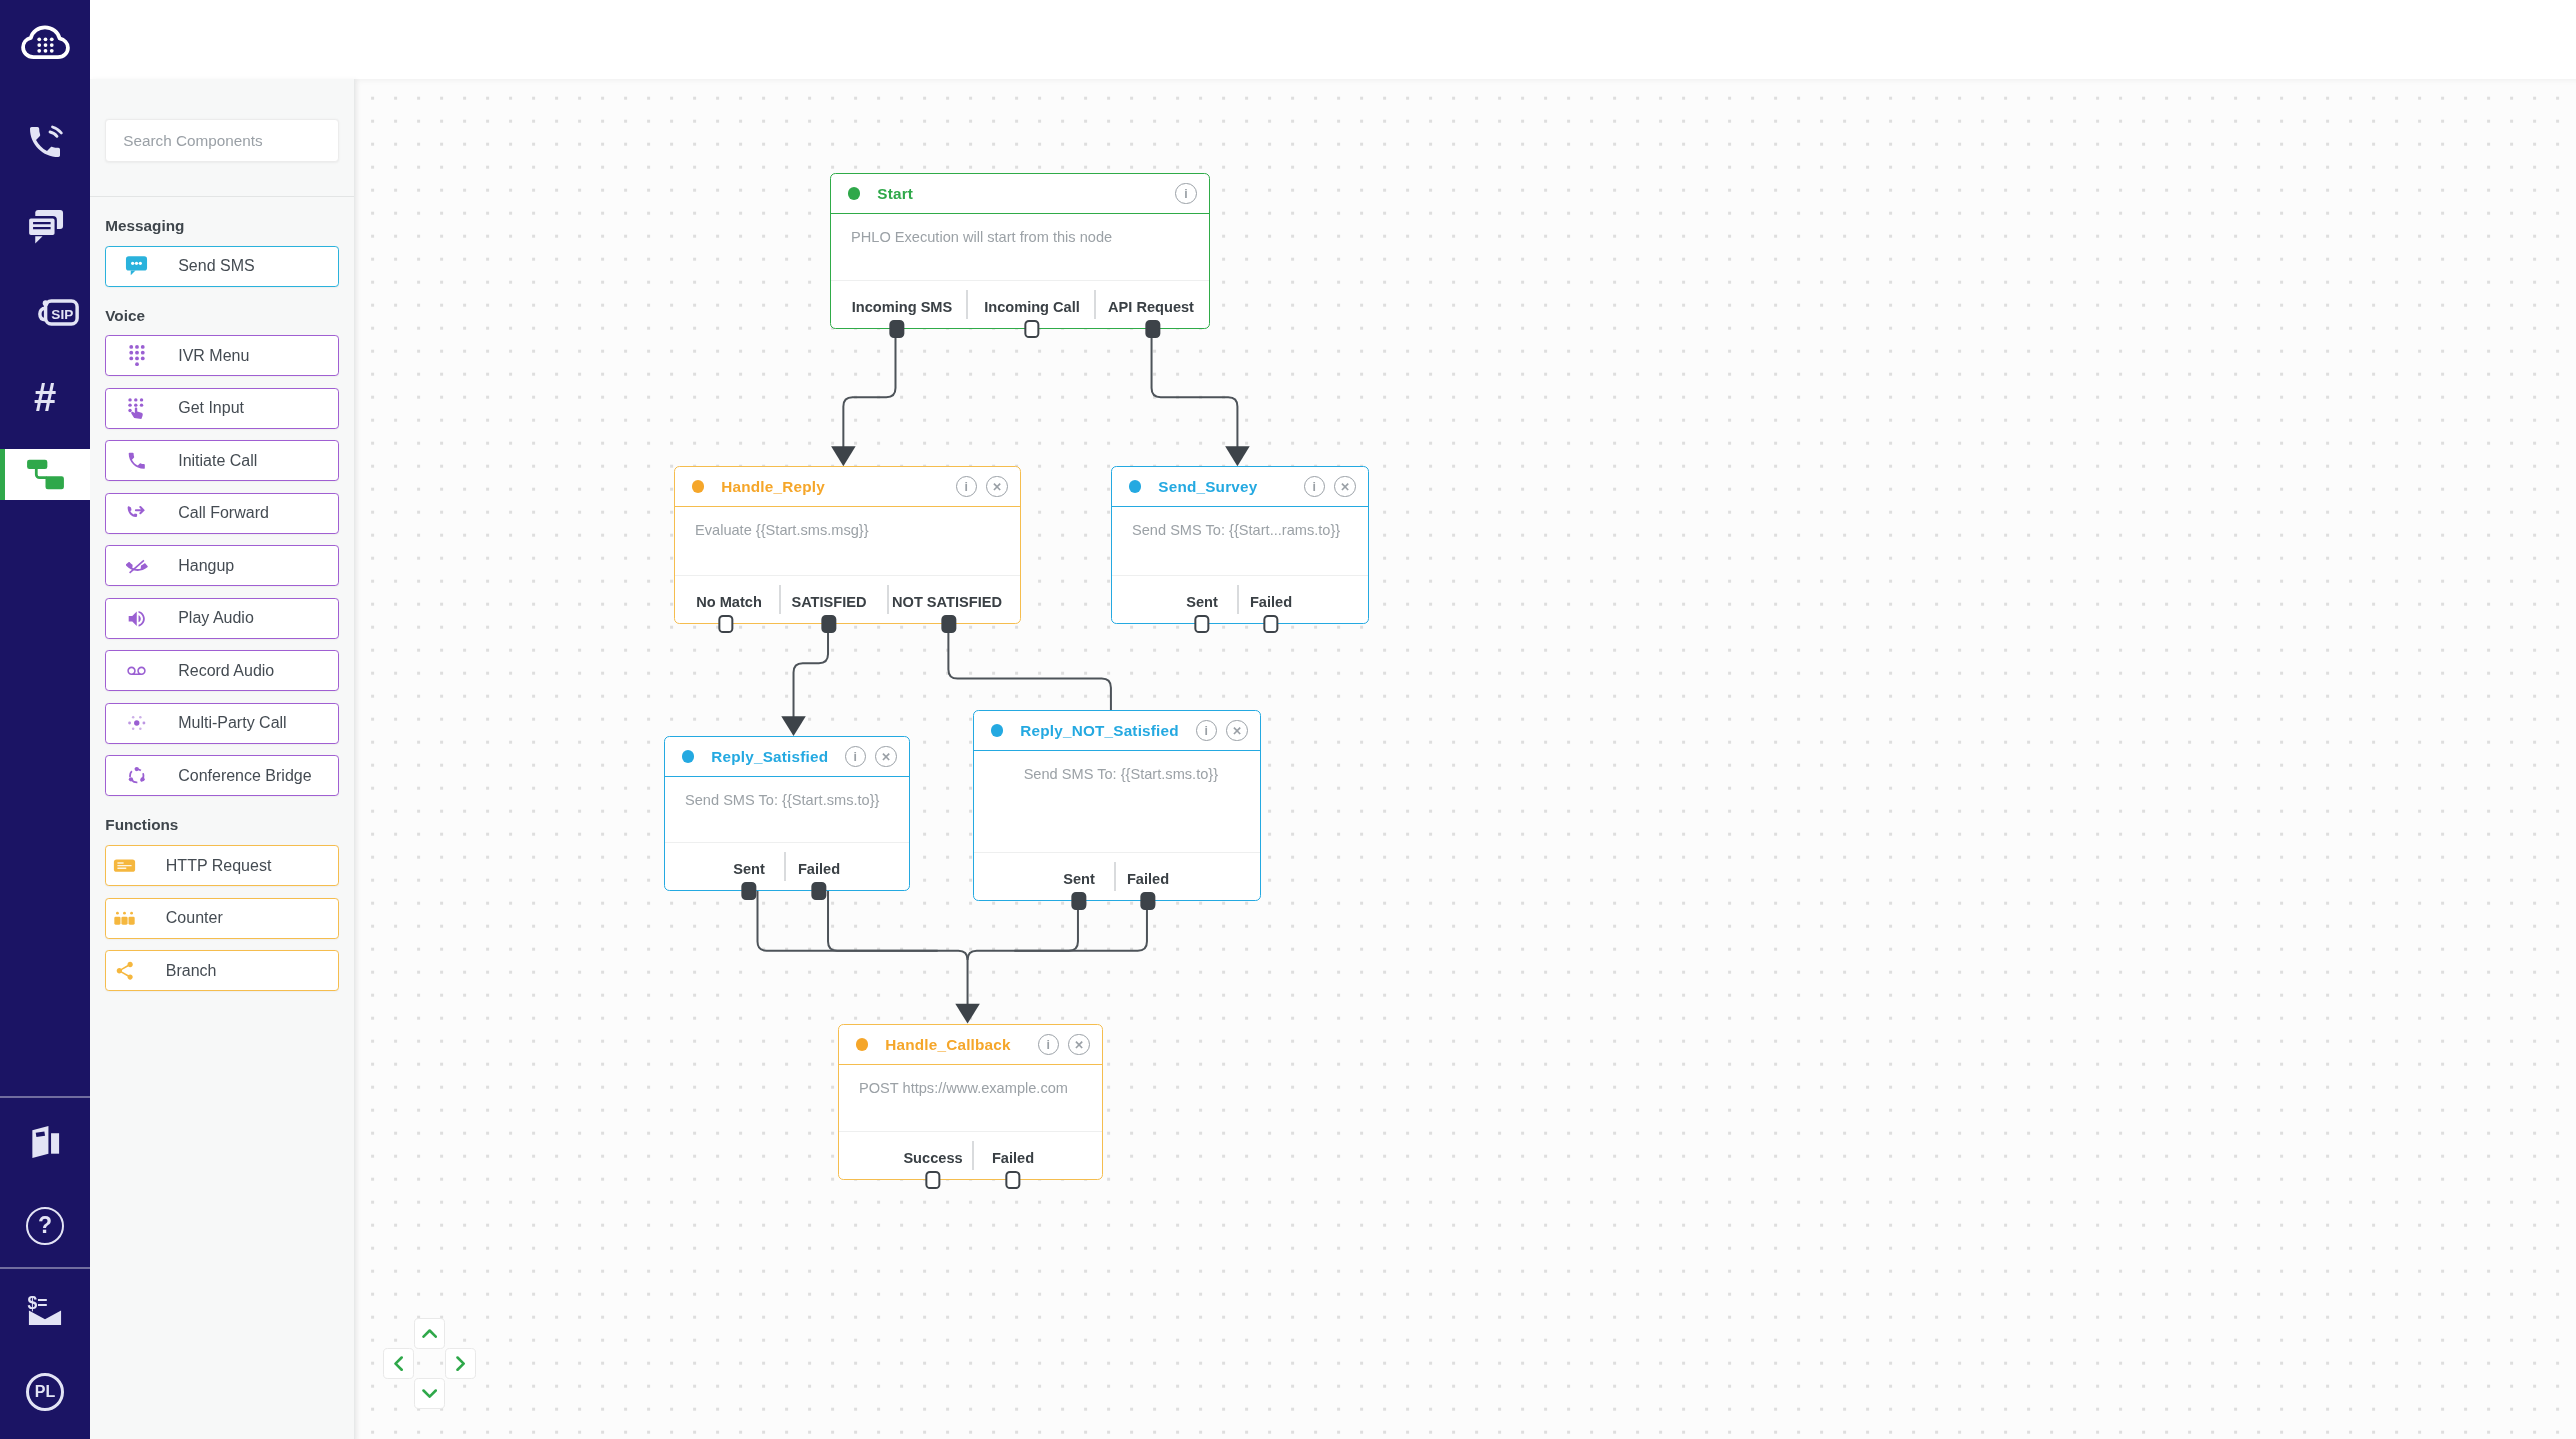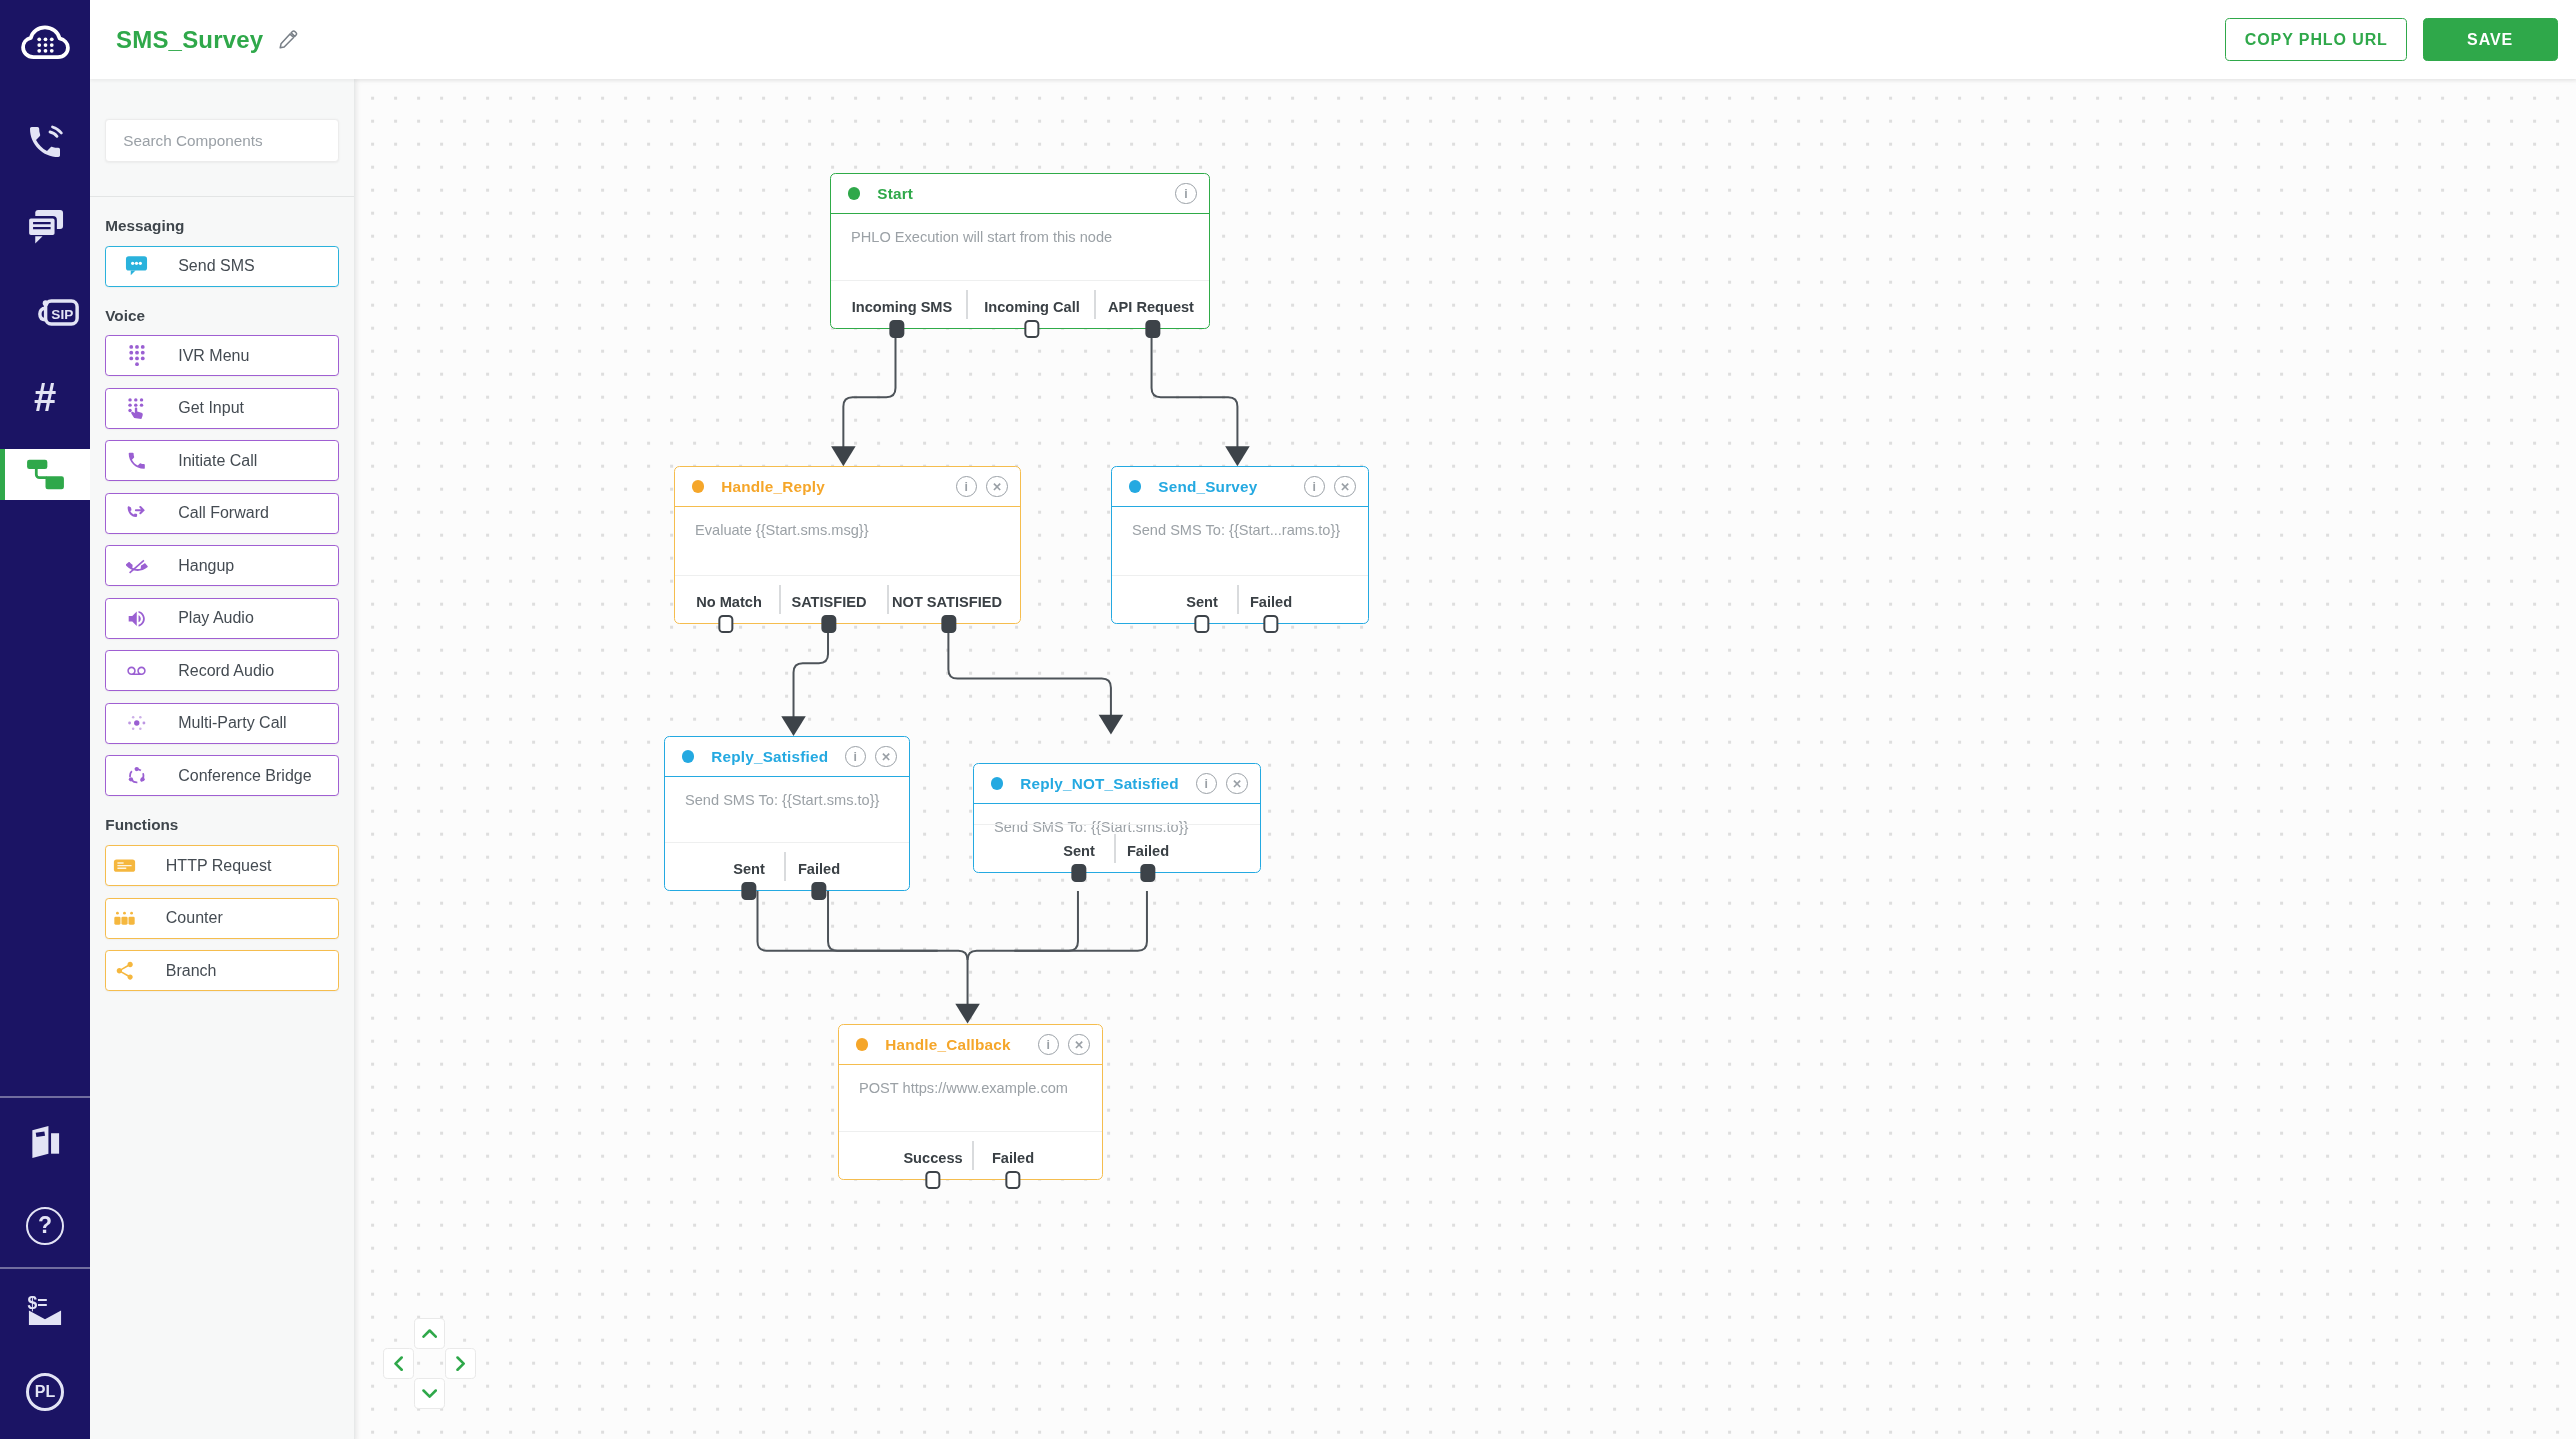--- a/index.html
+++ b/index.html
@@ -150,32 +150,20 @@
         <text x="1" y="11" font-family="Liberation Sans, sans-serif" font-size="12" font-weight="bold" fill="#e3e4f5">$=</text>
         <path d="M2 12 L13 18 L24 12 L24 22 L2 22 Z" fill="#e3e4f5"></path>
       </svg>
     </div>
 
     <div class="rail-item" style="top:1371px;height:41px;">
       <div class="rail-circle" style="width:38px;height:38px;font-size:16px;border-width:3.1px;">PL</div>
     </div>
   </nav>
 
-  <header class="header">
-    <span class="page-title">SMS_Survey</span>
-    <span class="edit-pencil">
-      <svg width="21.5" height="21.5" viewBox="0 0 24 24">
-          <path d="M14.5 5.5 L18.5 9.5 L8 20 L3.6 20.9 L4.5 16.5 Z M15.8 4.2 L17.3 2.7 a1.8 1.8 0 0 1 2.6 0 l1.4 1.4 a1.8 1.8 0 0 1 0 2.6 l-1.5 1.5 Z" fill="none" stroke="#787f87" stroke-width="1.7" stroke-linejoin="round"></path>
-        </svg>
-    </span>
-    <div class="header-actions">
-      <button class="btn btn-outline">COPY PHLO URL</button>
-      <button class="btn btn-solid">SAVE</button>
-    </div>
-  </header>
 
   <aside class="panel">
     <div class="search-wrap">
       <input type="text" placeholder="Search Components" style="">
     </div>
     <div class="panel-divider"></div>
 
     <div class="section-label">Messaging</div>
     <div class="comp-item comp--blue">
       <span class="comp-icon">
@@ -435,21 +423,21 @@
       </div>
       <div class="node-desc">Send SMS To: {{Start.sms.to}}</div>
       <div class="body-divider"></div>
       <span class="output-label" style="left:84px;">Sent</span>
       <span class="output-label" style="left:154px;">Failed</span>
       <span class="output-divider" style="left:119px;"></span>
       <span class="port connected" style="left:84px;"></span>
       <span class="port connected" style="left:154px;"></span>
     </section>
 
-    <section class="node node--blue" style="left:618px;top:684px;width:288px;height:110px;">
+    <section class="node node--blue" style="left:618px;top:631px;width:288px;height:191px;text-align:center;">
       <div class="node-header">
         <span class="node-dot"></span>
         <span class="node-title">Reply_NOT_Satisfied</span>
         <span class="node-hicons">
           <span class="circle-icon">i</span>
           <span class="circle-icon close">✕</span>
         </span>
       </div>
       <div class="node-desc">Send SMS To: {{Start.sms.to}}</div>
       <div class="body-divider"></div>

